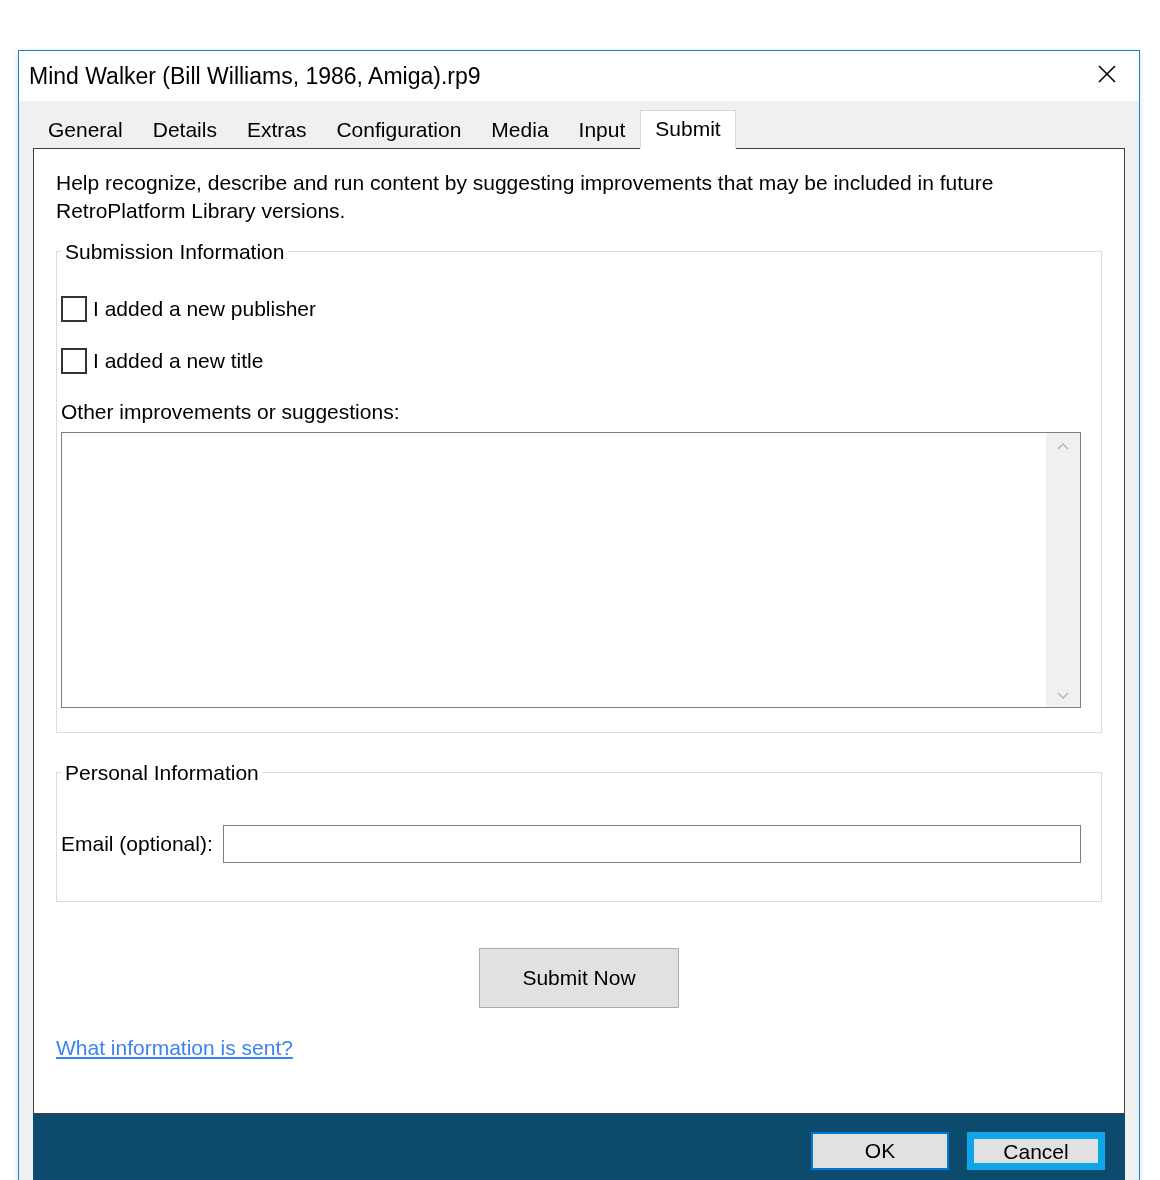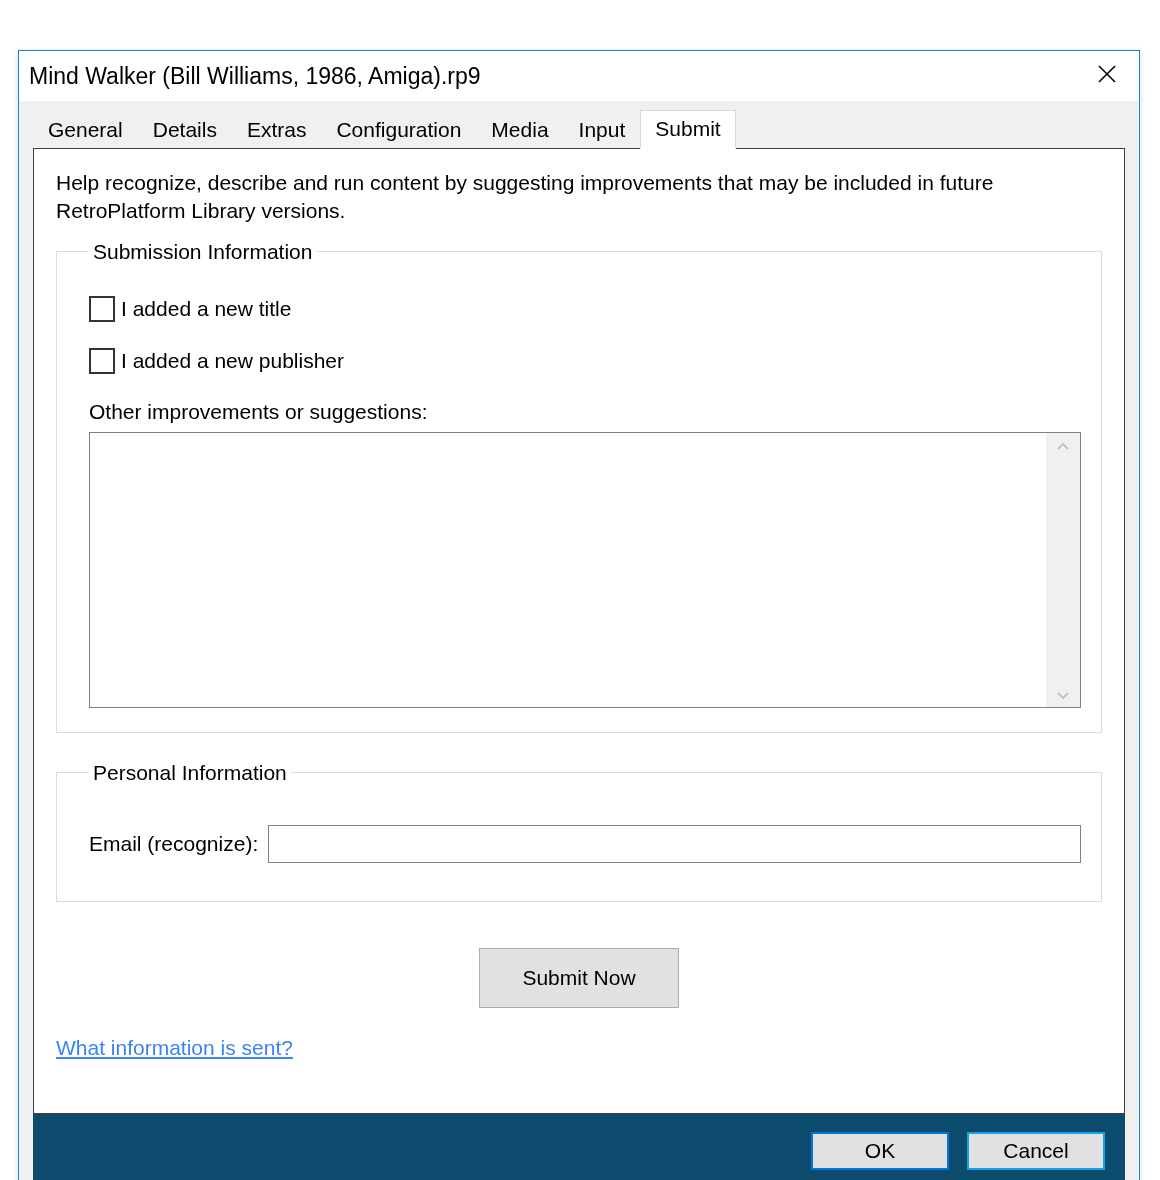--- a/index.html
+++ b/index.html
@@ -80,21 +80,21 @@
     z-index: 1;
   }
   .help-text {
     font-size: 21px;
     margin-bottom: 8px;
     line-height: 1.35;
   }
   fieldset {
     border: 1px solid #dcdcdc;
     margin: 6px 0 22px 0;
-    padding: 18px 20px 24px 32px;
+    padding: 18px 20px 24px 4px;
     position: relative;
   }
   fieldset > legend {
     font-size: 21px;
     padding: 0 4px;
   }
   .checkbox-row {
     display: flex;
     align-items: center;
     margin: 14px 0 26px 0;
@@ -185,21 +185,21 @@
     background: #0c4a6e;
     display: flex;
     justify-content: flex-end;
     align-items: center;
     gap: 18px;
     padding-right: 20px;
   }
   .action-btn {
     width: 138px; height: 38px;
     background: #e1e1e1;
-    border: 2px solid #0ea5e9;
+    border: 7px solid #0ea5e9;
     font-size: 21px;
     font-family: inherit;
     cursor: default;
   }
   .action-btn.primary {
     border: 2px solid #0078d7;
   }
 </style>
 </head>
 <body>
@@ -232,26 +232,26 @@
 
     <div class="tab-panel">
 
       <div class="help-text">Help recognize, describe and run content by suggesting improvements that may be included in future RetroPlatform Library versions.</div>
 
       <fieldset>
         <legend>Submission Information</legend>
 
         <div class="checkbox-row">
           <div class="checkbox-box"></div>
-          <span class="checkbox-label">I added a new title</span>
+          <span class="checkbox-label">I added a new publisher</span>
         </div>
 
         <div class="checkbox-row">
           <div class="checkbox-box"></div>
-          <span class="checkbox-label">I added a new publisher</span>
+          <span class="checkbox-label">I added a new title</span>
         </div>
 
         <div class="other-label">Other improvements or suggestions:</div>
 
         <div class="textarea-wrap">
           <textarea class="textarea-inner" value="" style=""></textarea>
           <div class="scrollbar">
             <span class="scroll-arrow">
               <svg width="12" height="8" viewBox="0 0 12 8">
                   <polyline points="1,7 6,2 11,7" fill="none" stroke="#b6b6b6" stroke-width="1.5"></polyline>
@@ -262,21 +262,21 @@
                   <polyline points="1,1 6,6 11,1" fill="none" stroke="#b6b6b6" stroke-width="1.5"></polyline>
                 </svg>
             </span>
           </div>
         </div>
       </fieldset>
 
       <fieldset>
         <legend>Personal Information</legend>
         <div class="email-row">
-          <span class="email-label">Email (recognize):</span>
+          <span class="email-label">Email (optional):</span>
           <input type="text" class="email-input" value="" style="">
         </div>
       </fieldset>
 
       <div class="submit-row">
         <button class="submit-btn">Submit Now</button>
       </div>
 
       <a class="info-link">What information is sent?</a>
 

